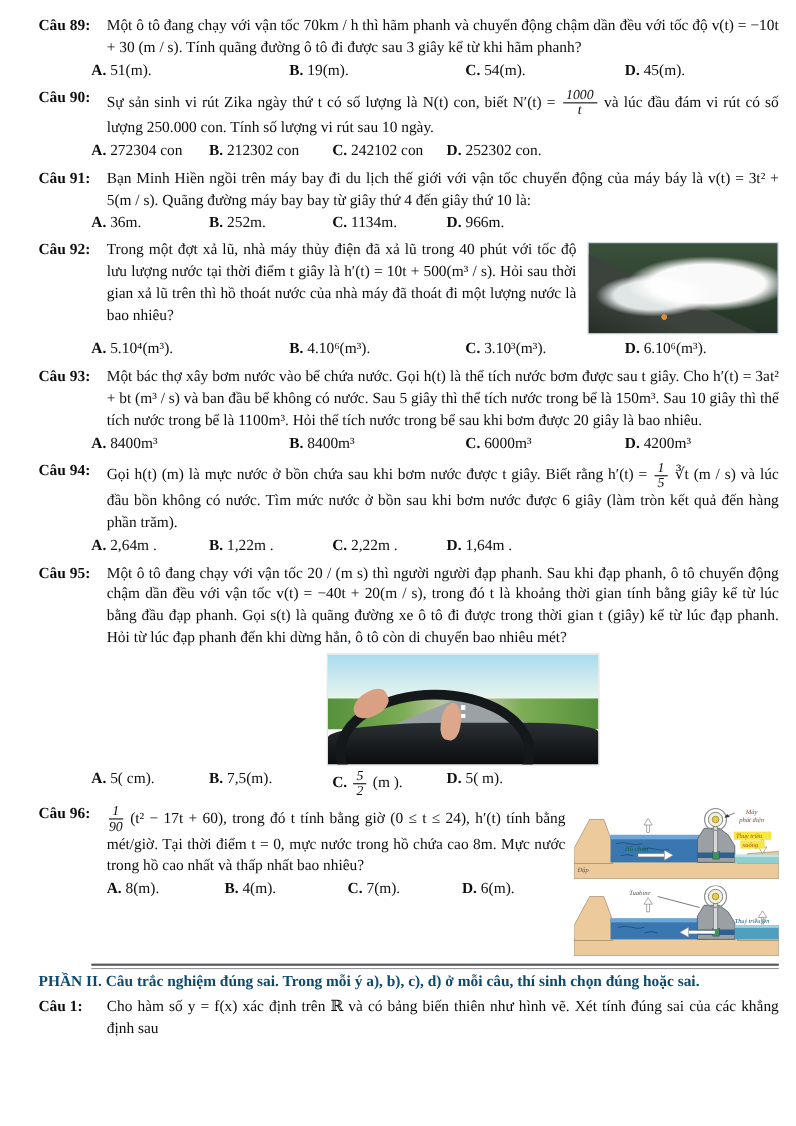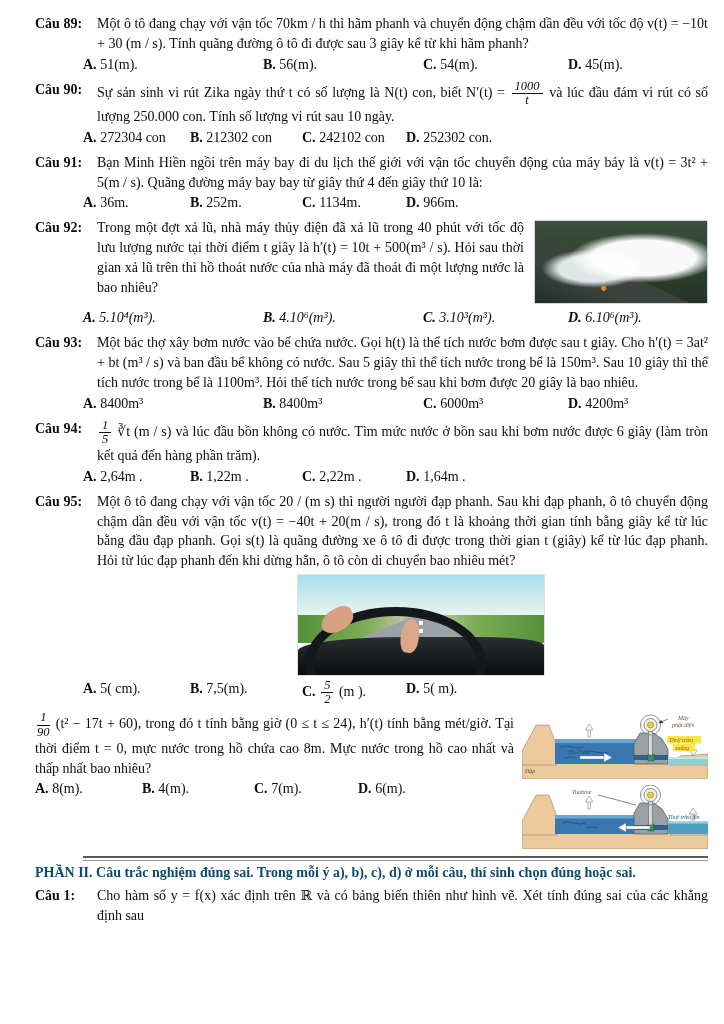--- a/index.html
+++ b/index.html
@@ -8,21 +8,21 @@
     margin:0 auto;background:#fff;overflow:hidden;
     padding:14px 16px 0 35px;
     font-family:"Liberation Serif","DejaVu Serif",serif;
     font-size:14px;line-height:1.42;color:#0d0d0d;
   }
   .q{display:flex;margin:0 0 5px 0;}
   .q-label{flex:0 0 62px;font-weight:bold;}
   .q-content{flex:1;text-align:justify;}
   .opts{display:grid;grid-template-columns:107px 112px 104px 1fr;margin:1px 0 0 -14px;text-align:left;}
   .opts.wide{grid-template-columns:180px 160px 145px 1fr;}
-  .opts.clearfloat{clear:both;font-style:italic;}
+  .opts.clearfloat{clear:both;}
   .opt{white-space:nowrap;}
   .opt b{font-weight:bold;}
   .frac{display:inline-block;vertical-align:middle;text-align:center;line-height:1.05;font-size:12.5px;margin:0 2px;font-style:italic;}
   .frac .num{display:block;padding:0 3px;border-bottom:1px solid #0d0d0d;}
   .frac .den{display:block;}
   
   .dam-photo{
     float:right;width:172px;height:82px;margin:2px 0 4px 10px;border:1px solid #cdd9e4;
     background:
       radial-gradient(circle 4px at 40% 82%, #d98a3a 0 60%, rgba(0,0,0,0) 70%),
@@ -55,21 +55,21 @@
 <body>
 
 <div class="page">
 
   <div class="q">
     <div class="q-label">Câu 89:</div>
     <div class="q-content">
       <span>Một ô tô đang chạy với vận tốc 70km / h thì hãm phanh và chuyển động chậm dần đều với tốc độ v(t) = −10t + 30 (m / s). Tính quãng đường ô tô đi được sau 3 giây kể từ khi hãm phanh?</span>
       <div class="opts wide">
         <div class="opt"><b>A.</b> <span>51(m).</span></div>
-        <div class="opt"><b>B.</b> <span>56(m).</span></div>
+        <div class="opt"><b>B.</b> <span>19(m).</span></div>
         <div class="opt"><b>C.</b> <span>54(m).</span></div>
         <div class="opt"><b>D.</b> <span>45(m).</span></div>
       </div>
     </div>
   </div>
 
   <div class="q">
     <div class="q-label">Câu 90:</div>
     <div class="q-content">
       <span>Sự sản sinh vi rút Zika ngày thứ t có số lượng là N(t) con, biết N′(t) = </span><span class="frac"><span class="num">1000</span><span class="den">t</span></span>
@@ -119,21 +119,21 @@
         <div class="opt"><b>B.</b> <span>8400m³</span></div>
         <div class="opt"><b>C.</b> <span>6000m³</span></div>
         <div class="opt"><b>D.</b> <span>4200m³</span></div>
       </div>
     </div>
   </div>
 
   <div class="q">
     <div class="q-label">Câu 94:</div>
     <div class="q-content">
-      <span class="frac"><span class="num">1</span><span class="den">5</span></span>
+      <span>Gọi h(t) (m) là mực nước ở bồn chứa sau khi bơm nước được t giây. Biết rằng h′(t) = </span><span class="frac"><span class="num">1</span><span class="den">5</span></span>
       <span> ∛t  (m / s) và lúc đầu bồn không có nước. Tìm mức nước ở bồn sau khi bơm nước được 6 giây (làm tròn kết quả đến hàng phần trăm).</span>
       <div class="opts">
         <div class="opt"><b>A.</b> <span>2,64m .</span></div>
         <div class="opt"><b>B.</b> <span>1,22m .</span></div>
         <div class="opt"><b>C.</b> <span>2,22m .</span></div>
         <div class="opt"><b>D.</b> <span>1,64m .</span></div>
       </div>
     </div>
   </div>
 
@@ -154,20 +154,21 @@
       <div class="opts">
         <div class="opt"><b>A.</b> <span>5( cm).</span></div>
         <div class="opt"><b>B.</b> <span>7,5(m).</span></div>
         <div class="opt"><b>C.</b> <span class="frac"><span class="num">5</span><span class="den">2</span></span> <span>(m ).</span></div>
         <div class="opt"><b>D.</b> <span>5( m).</span></div>
       </div>
     </div>
   </div>
 
   <div class="q">
+    <div class="q-label">Câu 96:</div>
     <div class="q-content">
       <div class="tidal">
         <svg width="186" height="66" viewBox="0 0 186 66">
           <rect x="0" y="50" width="186" height="16" fill="#ecca9c" stroke="#8a7358" stroke-width="0.5"></rect>
           <polygon points="0,52 0,38 14,12 27,12 35,34 35,52" fill="#ecca9c" stroke="#8a7358" stroke-width="0.5"></polygon>
           <polygon points="148,52 158,43 186,41 186,52" fill="#ecca9c" stroke="#8a7358" stroke-width="0.5"></polygon>
           <rect x="33" y="26" width="88" height="25" fill="#3a77b0"></rect>
           <rect x="33" y="26" width="88" height="4" fill="#6aa7d8"></rect>
           <path d="M38,34 q6,-2 12,0 q6,2 12,0 M62,39 q6,-2 12,0 q6,2 12,0 M42,45 q6,-2 12,0" stroke="#1e4f80" stroke-width="0.8" fill="none"></path>
           <polygon points="112,51 112,30 118,20 132,20 140,26 146,36 146,51" fill="#9aa0a4" stroke="#4d5358" stroke-width="0.7"></polygon>

